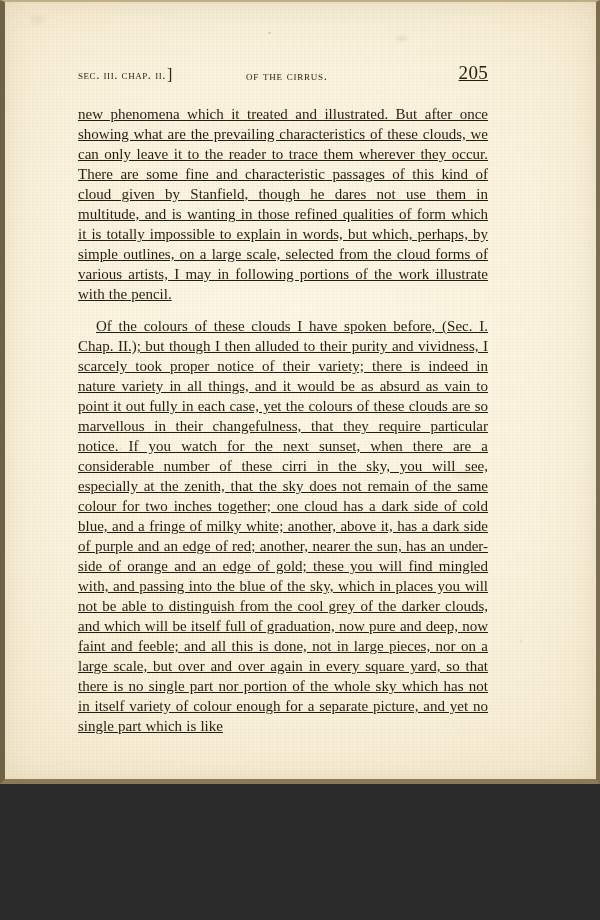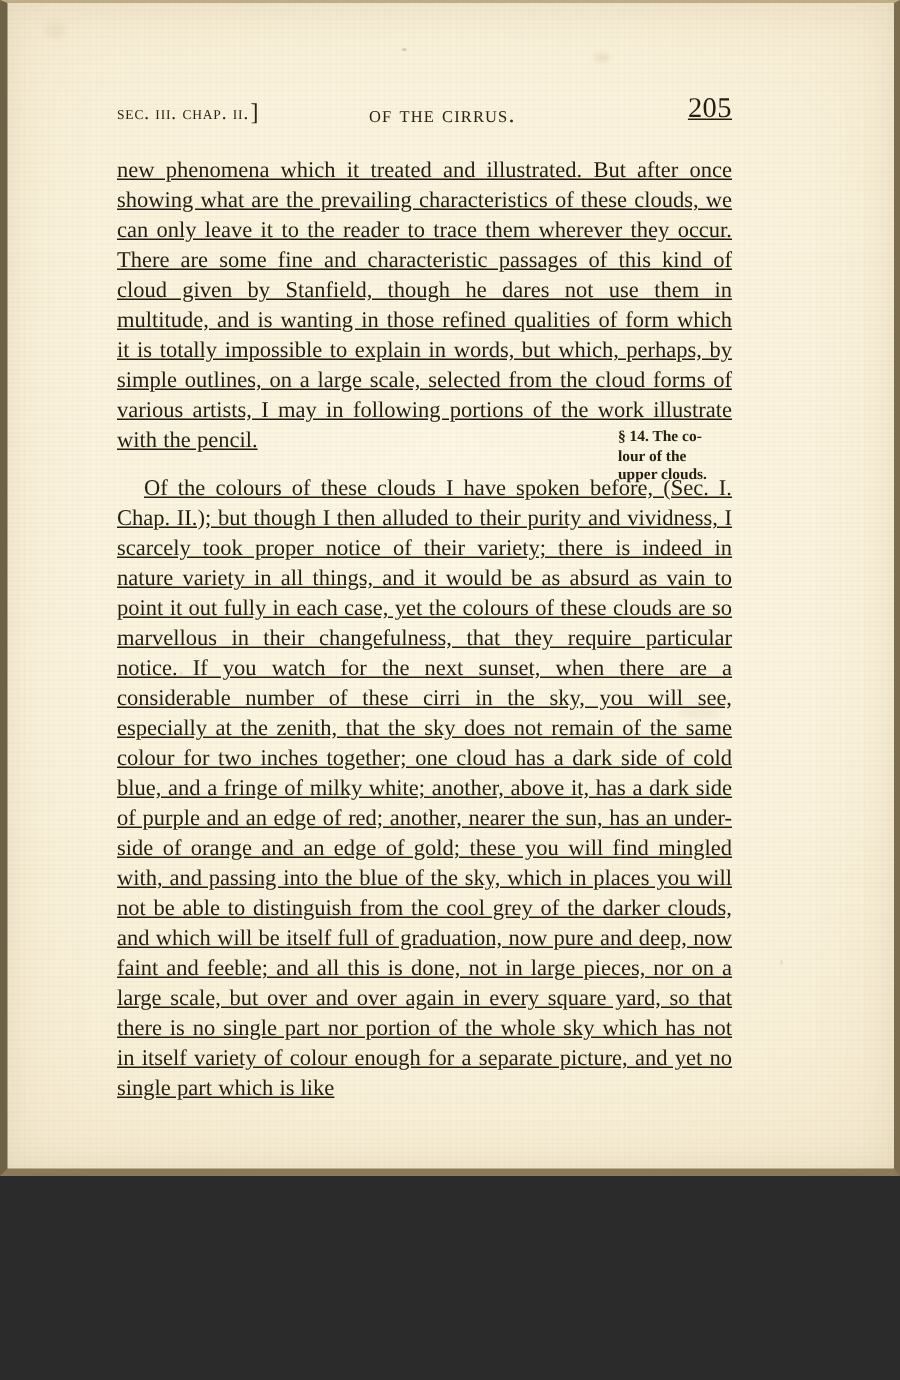--- a/index.html
+++ b/index.html
@@ -117,21 +117,21 @@
     font-size: 16px;
     line-height: 0;
     position: relative;
     top: 1px;
     left: 1px;
   }
   #running-head .rh-center {
     position: absolute;
     left: 168px;
     top: 2px;
-    font-size: 16px;
+    font-size: 13px;
     letter-spacing: 0.75px;
     font-variant: small-caps;
     text-transform: lowercase;
     color: #2a2317;
     white-space: nowrap;
   }
   #running-head .rh-page {
     position: absolute;
     right: 0;
     top: -4px;
@@ -193,21 +193,16 @@
       <div class="rh-center">OF THE CIRRUS.</div>
       <div class="rh-page">205</div>
     </div>
 
     <p class="para first">new phenomena which it treated and illustrated. But after once showing what are the prevailing characteristics of these clouds, we can only leave it to the reader to trace them wherever they occur. There are some fine and characteristic passages of this kind of cloud given by Stanfield, though he dares not use them in multitude, and is wanting in those refined qualities of form which it is totally impossible to explain in words, but which, perhaps, by simple outlines, on a large scale, selected from the cloud forms of various artists, I may in following portions of the work illustrate with the pencil.</p>
 
     <p class="para indent">Of the colours of these clouds I have spoken before, (Sec. I. Chap. II.); but though I then alluded to their purity and vividness, I scarcely took proper notice of their variety; there is indeed in nature variety in all things, and it would be as absurd as vain to point it out fully in each case, yet the colours of these clouds are so marvellous in their changefulness, that they require particular notice. If you watch for the next sunset, when there are a considerable number of these cirri in the sky, you will see, especially at the zenith, that the sky does not remain of the same colour for two inches together; one cloud has a dark side of cold blue, and a fringe of milky white; another, above it, has a dark side of purple and an edge of red; another, nearer the sun, has an under-side of orange and an edge of gold; these you will find mingled with, and passing into the blue of the sky, which in places you will not be able to distinguish from the cool grey of the darker clouds, and which will be itself full of graduation, now pure and deep, now faint and feeble; and all this is done, not in large pieces, nor on a large scale, but over and over again in every square yard, so that there is no single part nor portion of the whole sky which has not in itself variety of colour enough for a separate picture, and yet no single part which is like</p>
 
   </div>
 
-  <div id="margin-note">
-    <span class="mn-line">§ 14. The co-</span>
-    <span class="mn-line">lour of the</span>
-    <span class="mn-line">upper clouds.</span>
-  </div>
 
   <div id="vignette"></div>
   <div id="page-border"></div>
 </div>
 
 </body></html>

